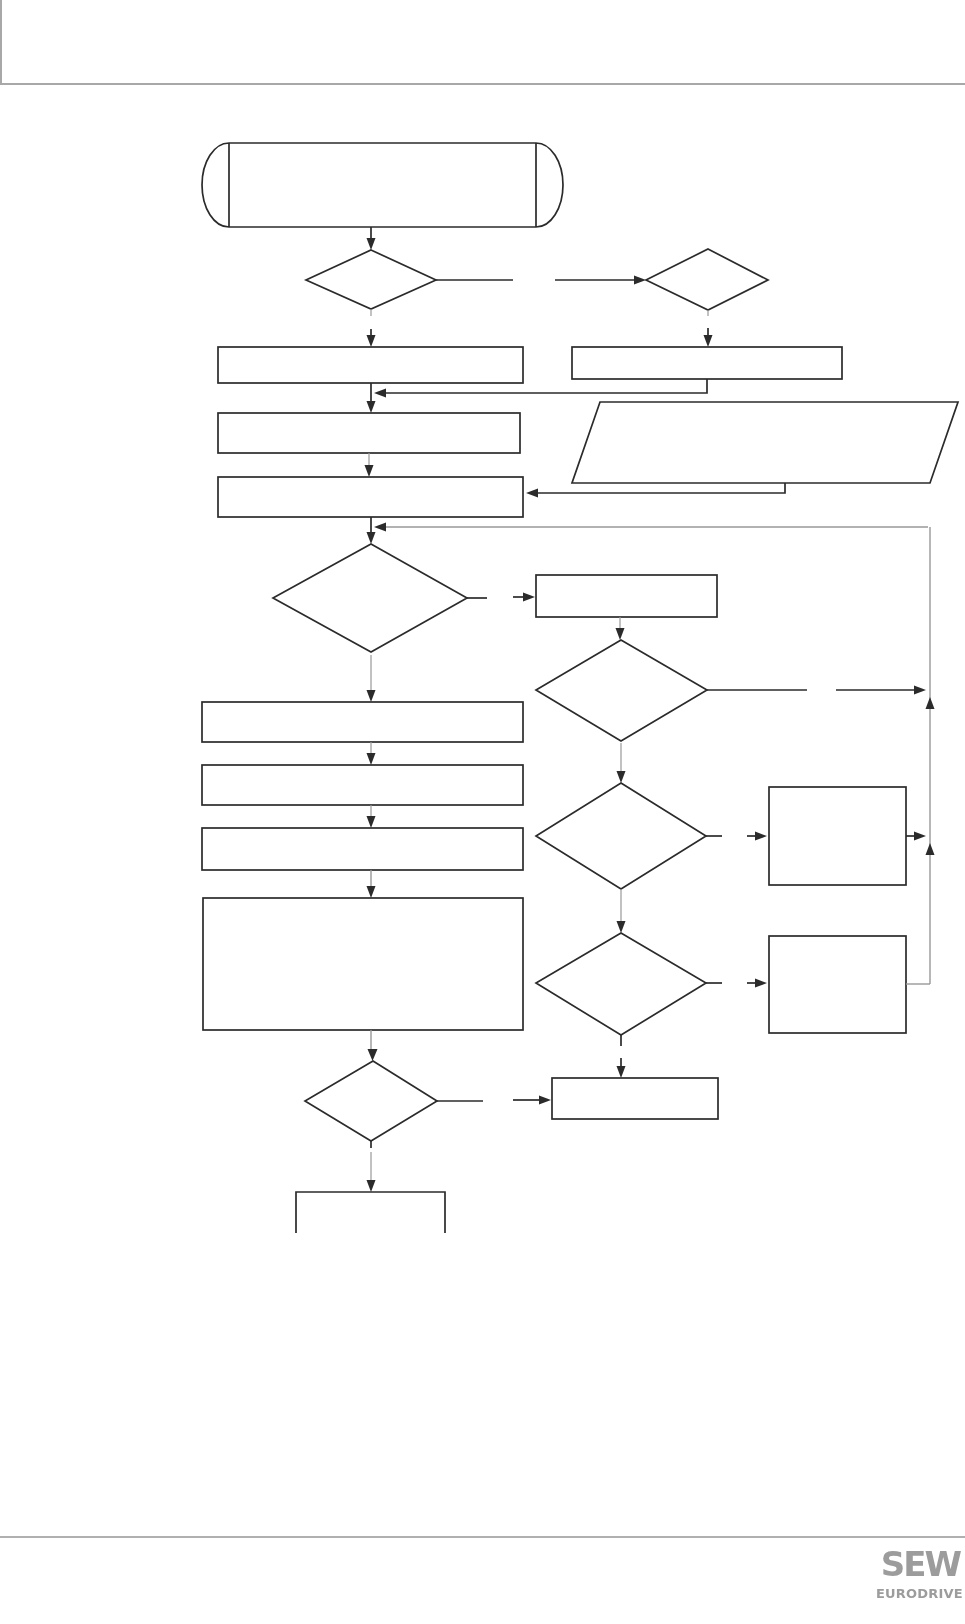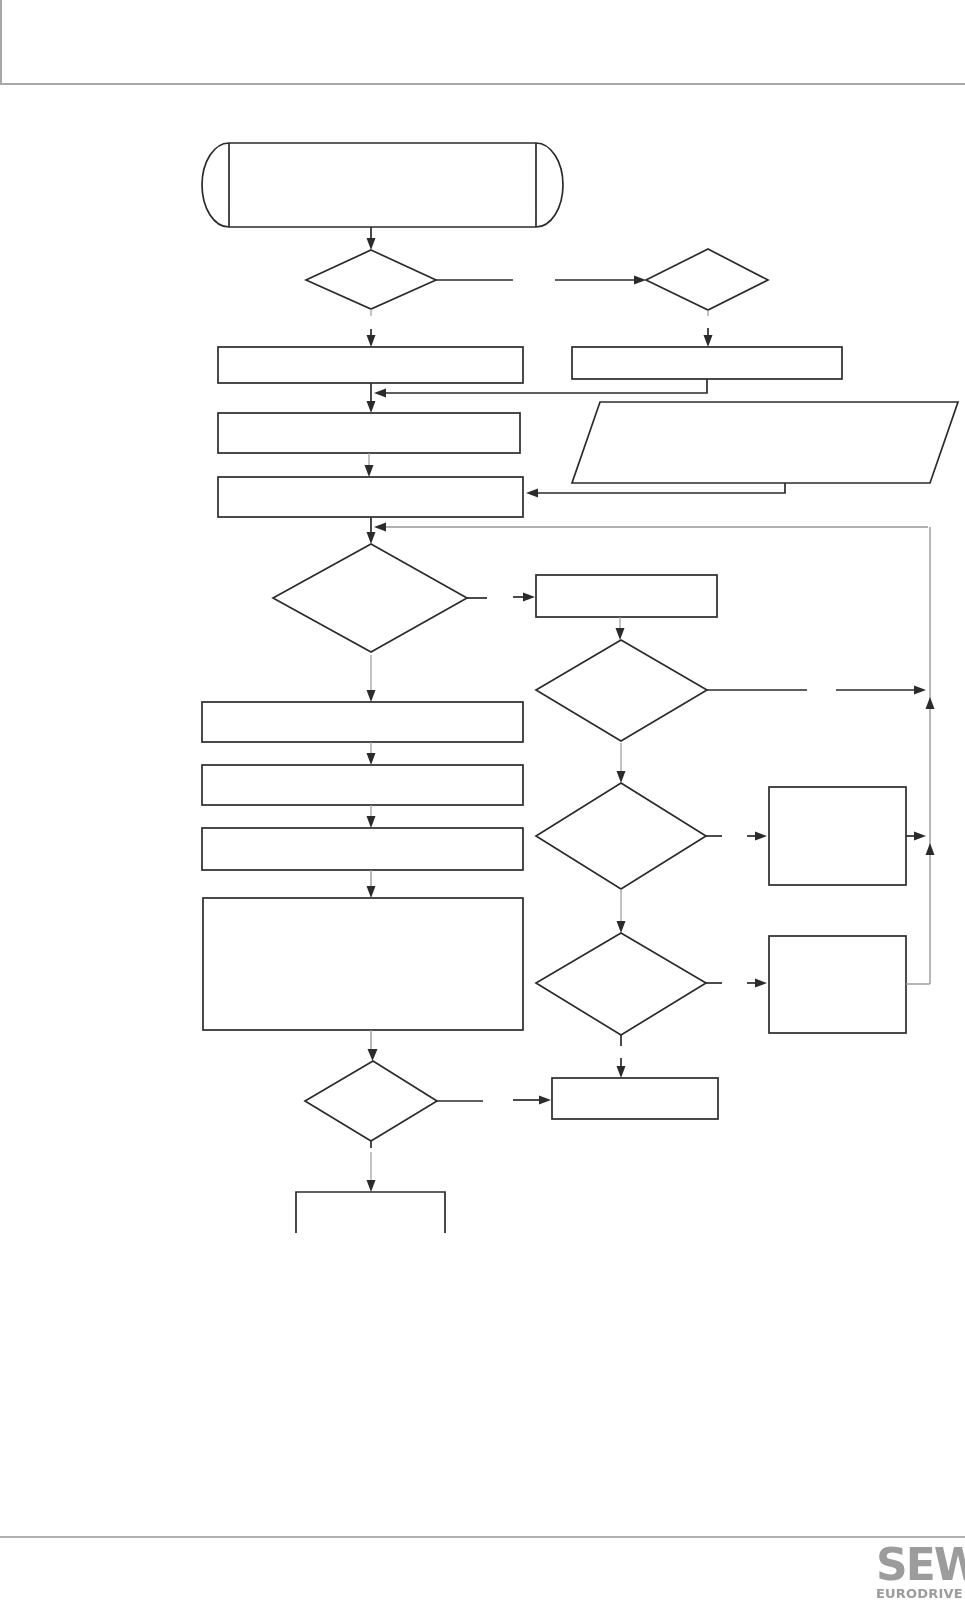--- a/index.html
+++ b/index.html
@@ -49,21 +49,21 @@
     left: 876px;
     top: 1549px;
     width: 84px;
     color: #9c9c9c;
     text-align: right;
     user-select: none;
   }
   .logo-sew {
     font-family: "DejaVu Sans", sans-serif;
     font-weight: 800;
-    font-size: 44px;
+    font-size: 34px;
     line-height: 31px;
     letter-spacing: -2px;
   }
   .logo-eurodrive {
     font-family: "DejaVu Sans", sans-serif;
     font-weight: 700;
     font-size: 13px;
     line-height: 11px;
     letter-spacing: 0.2px;
     margin-top: 8px;

